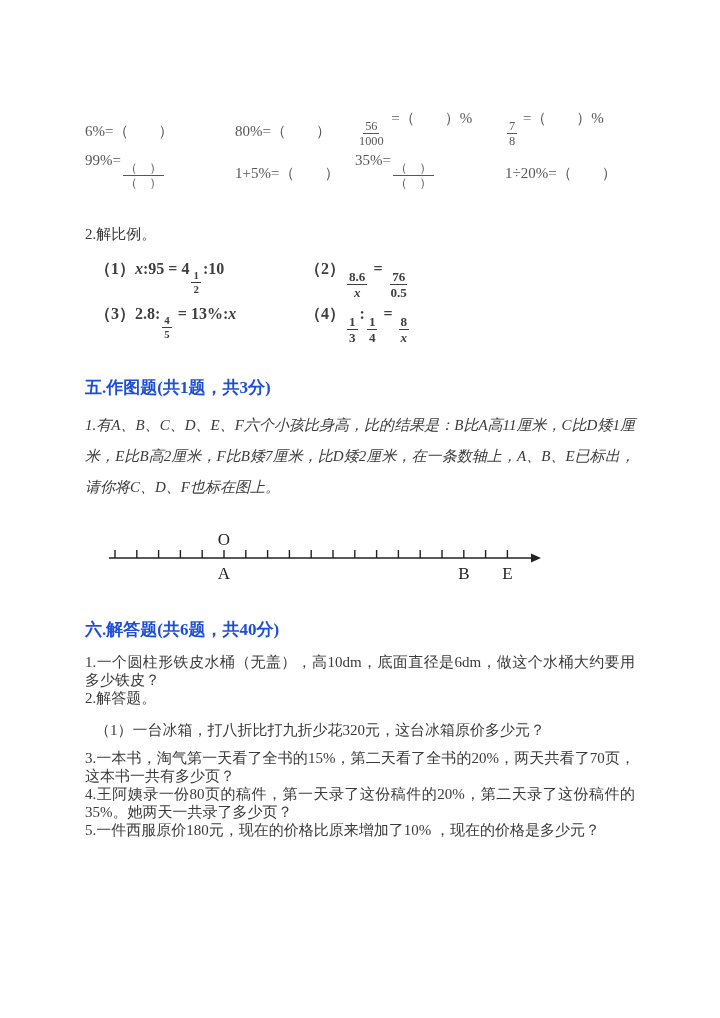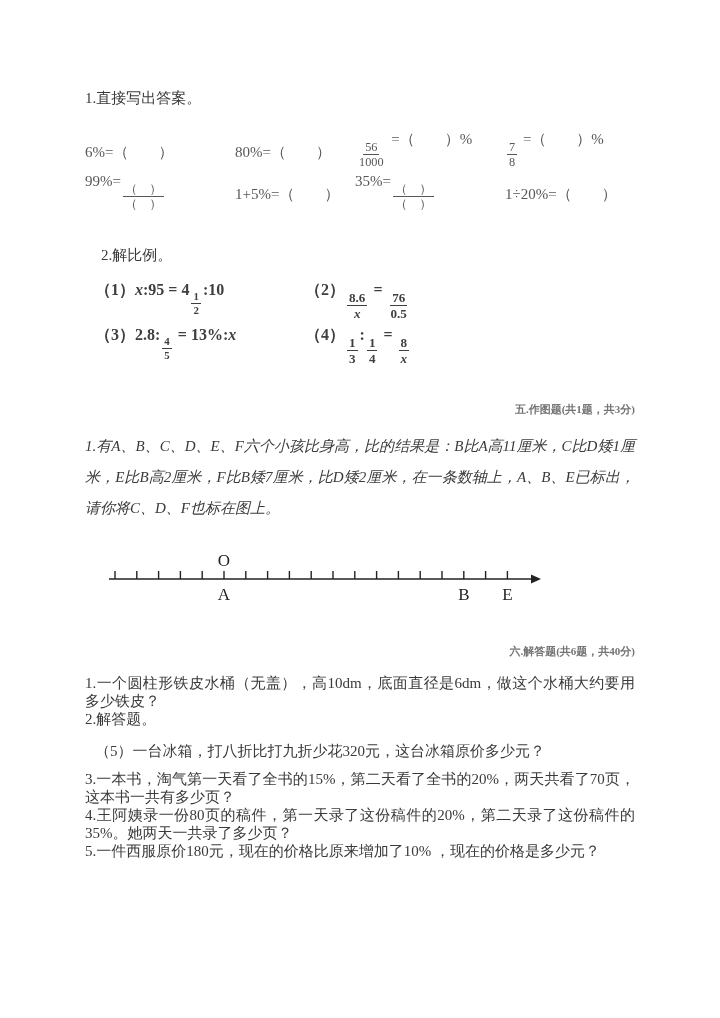--- a/index.html
+++ b/index.html
@@ -10,24 +10,23 @@
     padding:88px 85px 0 85px;
     background:#ffffff;
     font-family:"Liberation Serif","DejaVu Serif",serif;
     color:#3a3a3a;
     font-size:15px;
   }
   p{margin:0;}
   .body-text{line-height:21px;}
   .sec-heading{
     font-weight:bold;
-    font-size:11px;
-    color:#737373;
+    font-size:17px;
+    color:#1d4ed8;
     line-height:22px;
-    text-align:right;
   }
   
   .calc-row{display:flex;align-items:center;height:42px;}
   .calc-row1{margin-top:22px;}
   .calc-row2{margin-top:0px;}
   .calc-cell{color:#575757;font-size:15px;white-space:nowrap;}
   .cc1{width:150px;}
   .cc2{width:120px;}
   .cc3{width:150px;}
   .cc4{flex:1;}
@@ -35,21 +34,21 @@
   .frac{
     display:inline-flex;flex-direction:column;align-items:center;
     vertical-align:-0.55em;line-height:1.15;font-size:0.82em;
     margin:4px 2px;text-align:center;
   }
   .frac .num{border-bottom:1.4px solid currentColor;padding:0 2px;}
   .frac .den{padding:0 2px;}
   .frac-sm{font-size:0.68em;vertical-align:-0.5em;}
   .it{font-style:italic;}
   
-  .s2-title{margin-top:30px;margin-left:16px;}
+  .s2-title{margin-top:30px;}
   .prop-row{display:flex;align-items:flex-start;height:45px;padding-left:10px;}
   .prop-row1{margin-top:14px;}
   .prop-cell{font-weight:600;color:#3f3f3f;font-size:16px;white-space:nowrap;}
   .pc1{width:210px;}
   .pc2{flex:1;}
   
   .s5-heading{margin-top:28px;}
   .s5-text{margin-top:11px;line-height:31px;text-align:justify;font-style:italic;}
   .numberline-wrap{margin-top:24px;padding-left:24px;}
   .nl-label{font-family:"Liberation Serif","DejaVu Serif",serif;font-size:17px;fill:#222222;}
@@ -61,21 +60,20 @@
   .mt14{margin-top:14px;}
   .mt20{margin-top:20px;}
   .mt10{margin-top:10px;}
 </style>
 </head>
 <body>
 
 <div class="page">
 
   <section>
-    <p class="body-text">1.直接写出答案。</p>
     <div class="calc-row calc-row1">
       <span class="calc-cell cc1 math"><span>6%=（　　）</span></span>
       <span class="calc-cell cc2 math"><span>80%=（　　）</span></span>
       <span class="calc-cell cc3 math"><span class="frac">
             <span class="num">56</span>
             <span class="den">1000</span>
           </span><span> =（　　）%</span></span>
       <span class="calc-cell cc4 math"><span class="frac">
             <span class="num">7</span>
             <span class="den">8</span>
@@ -159,19 +157,19 @@
           <text x="354.8" y="52" text-anchor="middle" class="nl-label">B</text>
           <text x="398.40000000000003" y="52" text-anchor="middle" class="nl-label">E</text>
         </svg>
     </div>
   </section>
 
   <section>
     <p class="sec-heading s6-heading">六.解答题(共6题，共40分)</p>
     <p class="wp mt12">1.一个圆柱形铁皮水桶（无盖），高10dm，底面直径是6dm，做这个水桶大约要用多少铁皮？</p>
     <p class="wp">2.解答题。</p>
-    <p class="wp wp-indent mt14">（5）一台冰箱，打八折比打九折少花320元，这台冰箱原价多少元？</p>
+    <p class="wp wp-indent mt14">（1）一台冰箱，打八折比打九折少花320元，这台冰箱原价多少元？</p>
     <p class="wp mt10">3.一本书，淘气第一天看了全书的15%，第二天看了全书的20%，两天共看了70页，这本书一共有多少页？</p>
     <p class="wp">4.王阿姨录一份80页的稿件，第一天录了这份稿件的20%，第二天录了这份稿件的35%。她两天一共录了多少页？</p>
     <p class="wp">5.一件西服原价180元，现在的价格比原来增加了10% ，现在的价格是多少元？</p>
   </section>
 
 </div>
 
 </body></html>

